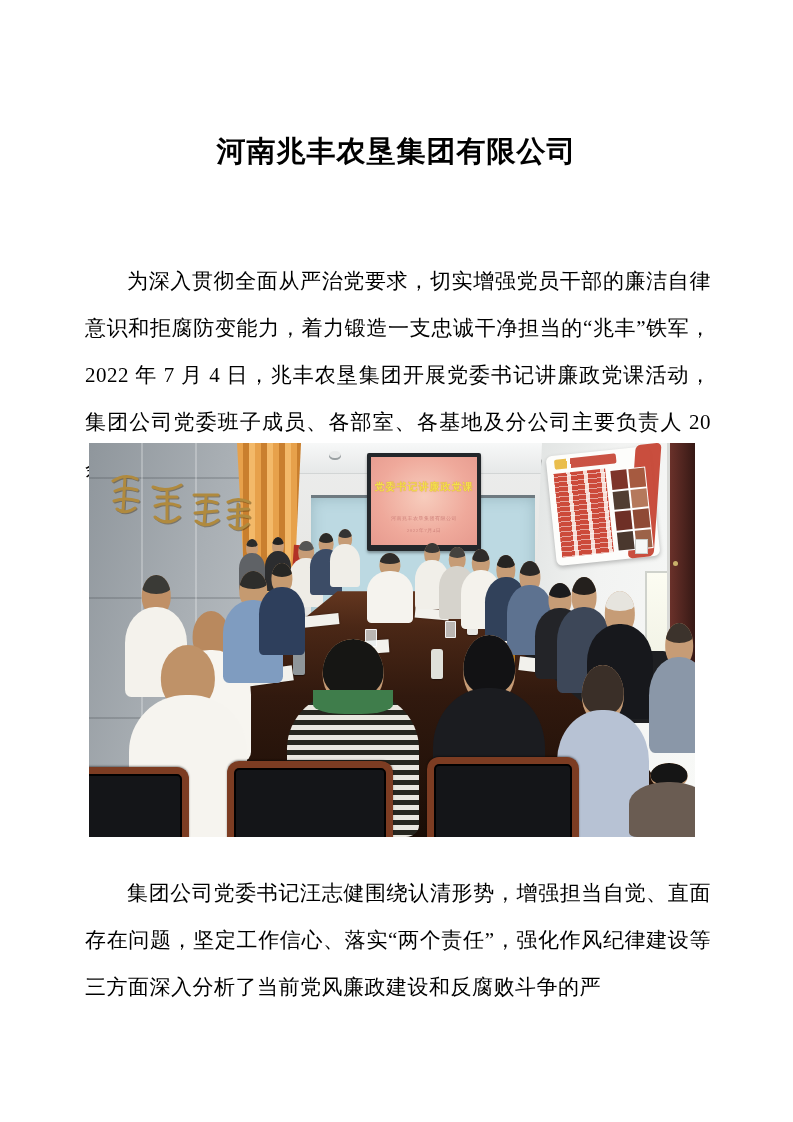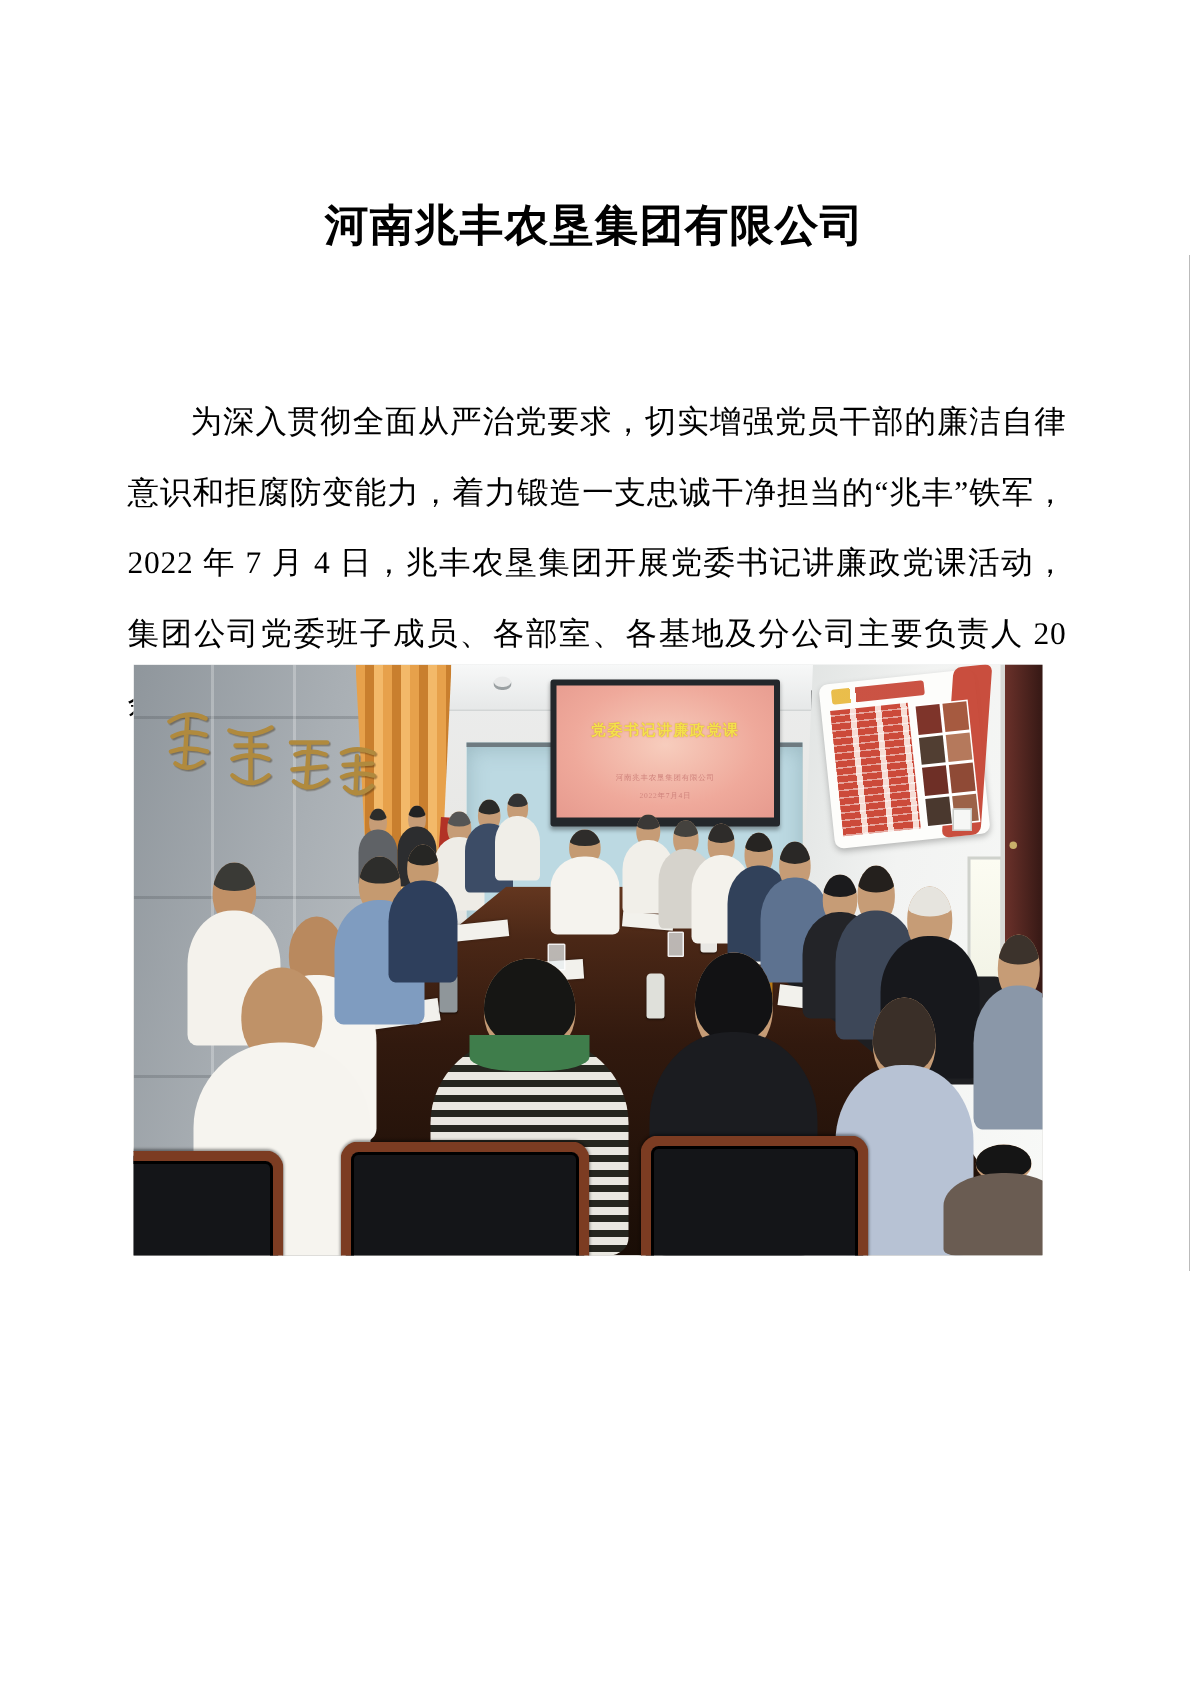--- a/index.html
+++ b/index.html
@@ -30,21 +30,21 @@
   .cam-dome{left:240px;top:8px;width:12px;height:9px;z-index:5;background:#e9eaea;
     border-radius:50% 50% 45% 45%;box-shadow:inset 0 -2px 0 #9aa0a2;}
   .rail{left:210px;top:296px;width:260px;height:4px;background:#a8a299;opacity:.65;z-index:3;}
 
   .blueboard{left:222px;top:52px;width:224px;height:212px;z-index:3;
     background:var(--blue-board,#bcd9e2);border-top:3px solid #6e7a80;
     box-shadow:inset 0 0 14px rgba(90,120,130,.35);}
   .poster{background:var(--poster-cream,#dbd1b0);box-shadow:0 1px 2px rgba(0,0,0,.2);
     background-image:repeating-linear-gradient(0deg,rgba(90,80,50,.28) 0 1px,transparent 1px 6px);}
   .screen{left:278px;top:10px;width:114px;height:98px;z-index:4;background:#23272b;
-    border-radius:2px;box-shadow:0 2px 3px rgba(0,0,0,.35);padding-left:39px;}
+    border-radius:2px;box-shadow:0 2px 3px rgba(0,0,0,.35);}
   .slide{left:4px;top:4px;right:4px;bottom:6px;
     background:radial-gradient(ellipse at 50% 45%,#f7cdbd 0%,var(--slide-bg,#efa99b) 60%,#e69a8e 100%);}
   .slide-title{left:0;top:26%;width:100%;text-align:center;font-weight:bold;font-size:10px;
     color:var(--slide-title,#f3e14c);text-shadow:0 0 1px #d07a40;letter-spacing:1px;white-space:nowrap;}
   .slide-sub{left:0;width:100%;text-align:center;font-size:5px;color:#cf837c;letter-spacing:.5px;white-space:nowrap;}
   .ss1{top:66%}.ss2{top:80%}
   .speaker-box{left:452px;top:16px;width:26px;height:34px;z-index:4;background:#17191c;border-radius:2px;}
 
   .rightwall{left:436px;top:0;width:170px;height:394px;z-index:6;
     clip-path:polygon(10% 0,100% 0,100% 100%,0 100%);
@@ -296,14 +296,15 @@
     <div class="prs fg back" style="left:540px;top:320px;width:80px;height:74px">
         <i class="hd" style="--hair:#151515"></i>
         <i class="bd" style="--shirt:#6a5c52"></i>
       </div>
 
     <div class="chair" style="left:-14px;top:324px;width:100px;height:72px"></div>
     <div class="chair" style="left:138px;top:318px;width:152px;height:78px"></div>
     <div class="chair" style="left:338px;top:314px;width:138px;height:82px"></div>
   </figure>
 
+  <p class="para p2">集团公司党委书记汪志健围绕认清形势，增强担当自觉、直面存在问题，坚定工作信心、落实“两个责任”，强化作风纪律建设等三方面深入分析了当前党风廉政建设和反腐败斗争的严</p>
 
 </div>
 
 </body></html>

